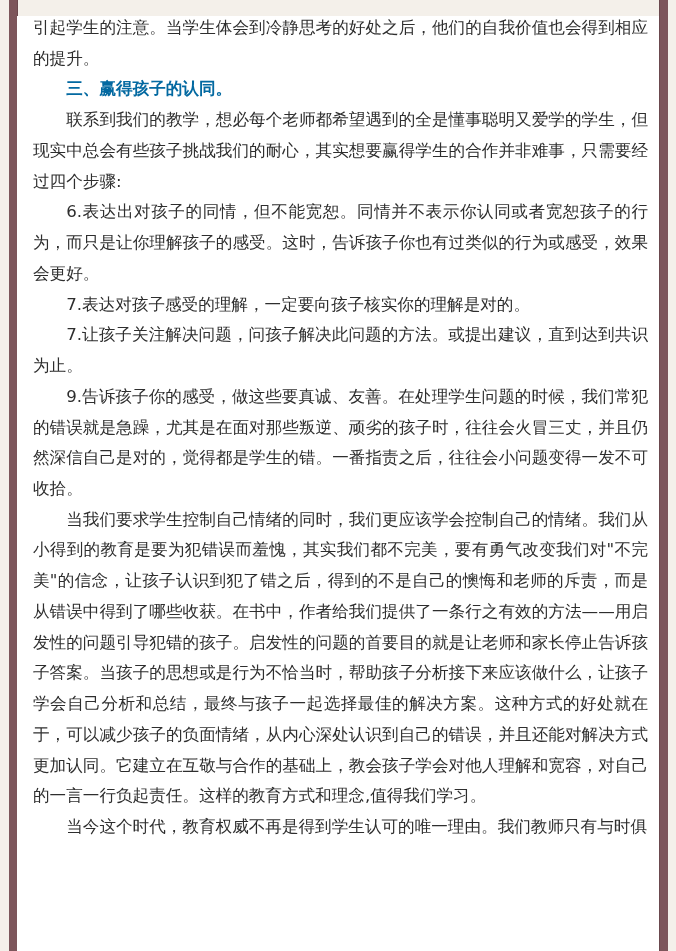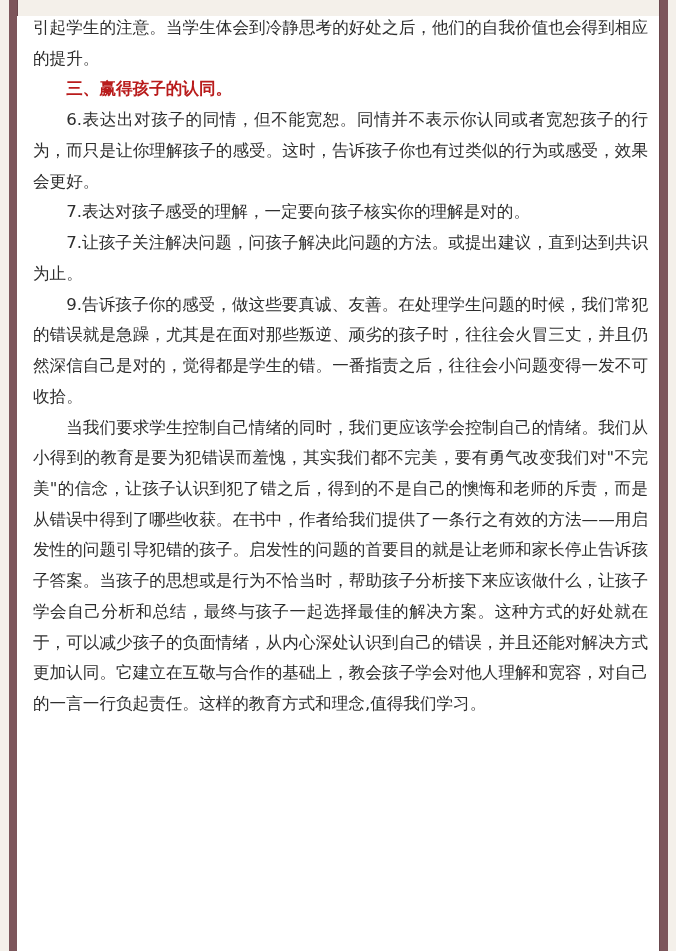--- a/index.html
+++ b/index.html
@@ -48,33 +48,35 @@
   }
   .para {
     margin: 0;
     text-indent: 2em;
   }
   .para.no-indent {
     text-indent: 0;
   }
   .para.heading {
     font-weight: bold;
-    color: #b91c1c;
+    color: #0369a1;
   }
 </style>
 </head>
 <body style="background: rgb(244, 240, 234);">
 
 <div class="viewport">
   <div class="page-strip left" style="background: rgb(125, 86, 91);"></div>
   <div class="page" style="background: rgb(255, 255, 255);">
     <div class="doc-body" style="color: rgb(46, 46, 46);">
         <p class="para no-indent">引起学生的注意。当学生体会到冷静思考的好处之后，他们的自我价值也会得到相应的提升。</p>
         <p class="para heading">三、赢得孩子的认同。</p>
+        <p class="para">联系到我们的教学，想必每个老师都希望遇到的全是懂事聪明又爱学的学生，但现实中总会有些孩子挑战我们的耐心，其实想要赢得学生的合作并非难事，只需要经过四个步骤:</p>
         <p class="para">6.表达出对孩子的同情，但不能宽恕。同情并不表示你认同或者宽恕孩子的行为，而只是让你理解孩子的感受。这时，告诉孩子你也有过类似的行为或感受，效果会更好。</p>
         <p class="para">7.表达对孩子感受的理解，一定要向孩子核实你的理解是对的。</p>
         <p class="para">7.让孩子关注解决问题，问孩子解决此问题的方法。或提出建议，直到达到共识为止。</p>
         <p class="para">9.告诉孩子你的感受，做这些要真诚、友善。在处理学生问题的时候，我们常犯的错误就是急躁，尤其是在面对那些叛逆、顽劣的孩子时，往往会火冒三丈，并且仍然深信自己是对的，觉得都是学生的错。一番指责之后，往往会小问题变得一发不可收拾。</p>
         <p class="para">当我们要求学生控制自己情绪的同时，我们更应该学会控制自己的情绪。我们从小得到的教育是要为犯错误而羞愧，其实我们都不完美，要有勇气改变我们对"不完美"的信念，让孩子认识到犯了错之后，得到的不是自己的懊悔和老师的斥责，而是从错误中得到了哪些收获。在书中，作者给我们提供了一条行之有效的方法——用启发性的问题引导犯错的孩子。启发性的问题的首要目的就是让老师和家长停止告诉孩子答案。当孩子的思想或是行为不恰当时，帮助孩子分析接下来应该做什么，让孩子学会自己分析和总结，最终与孩子一起选择最佳的解决方案。这种方式的好处就在于，可以减少孩子的负面情绪，从内心深处认识到自己的错误，并且还能对解决方式更加认同。它建立在互敬与合作的基础上，教会孩子学会对他人理解和宽容，对自己的一言一行负起责任。这样的教育方式和理念,值得我们学习。</p>
+        <p class="para">当今这个时代，教育权威不再是得到学生认可的唯一理由。我们教师只有与时俱</p>
       </div>
   </div>
   <div class="page-strip right" style="background: rgb(125, 86, 91);"></div>
 </div>
 
 </body></html>

